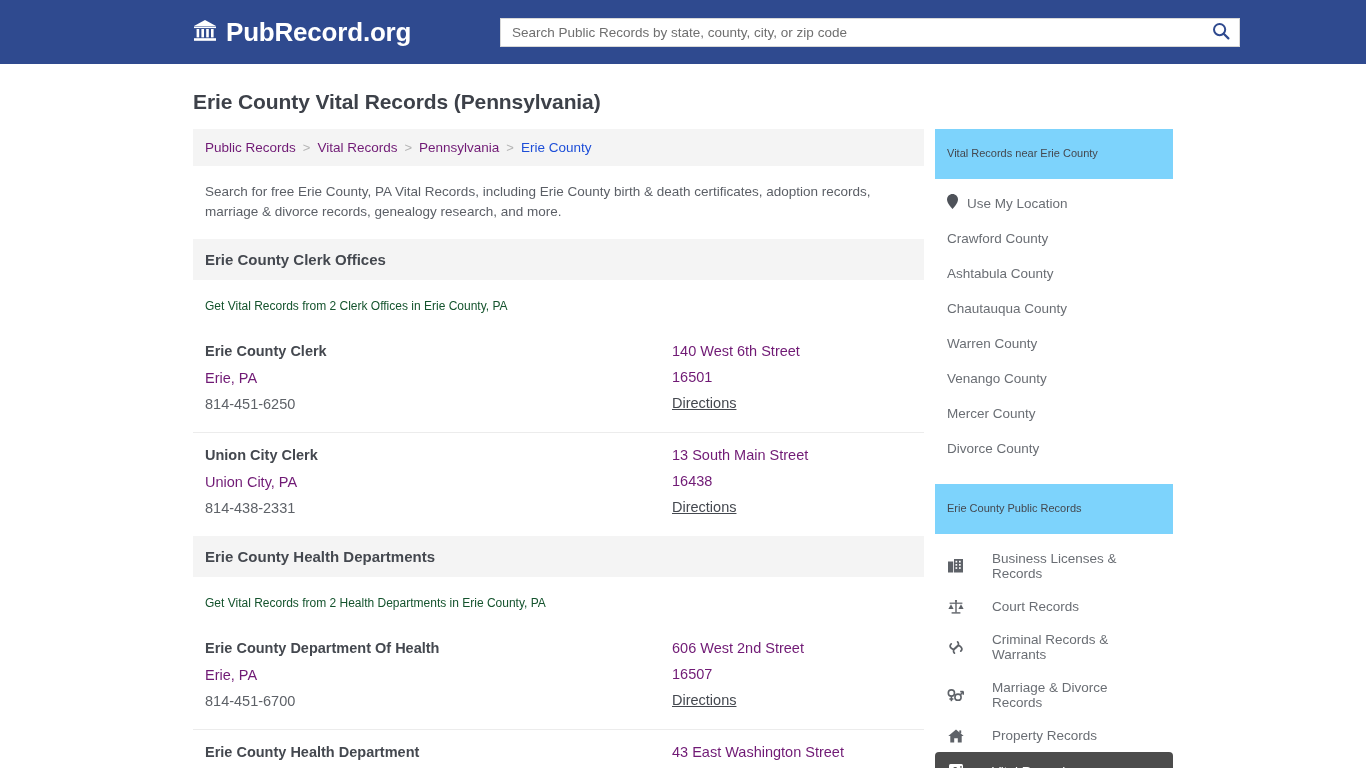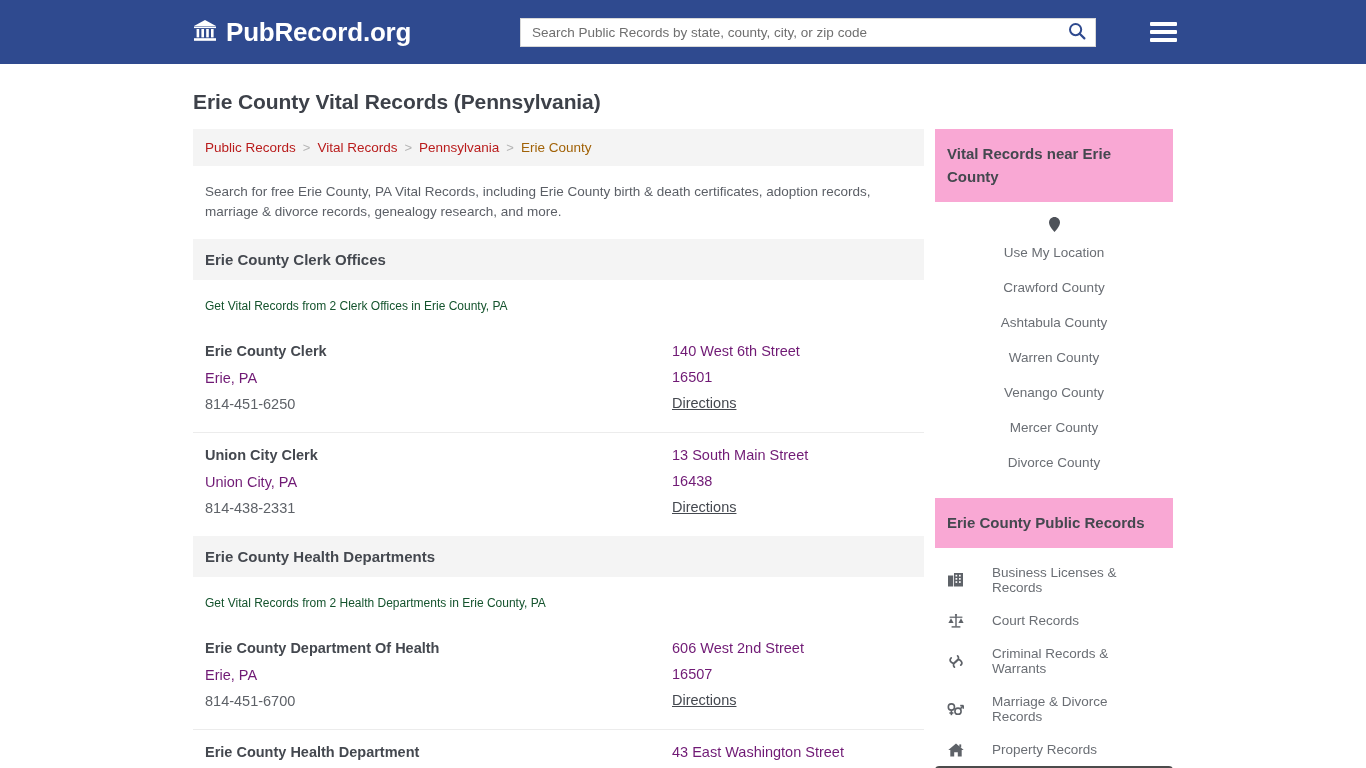--- a/index.html
+++ b/index.html
@@ -31,23 +31,23 @@
   .brand-icon { display: block; }
   .brand-text {
     color: #ffffff;
     font-size: 26px;
     font-weight: bold;
     letter-spacing: -0.2px;
     white-space: nowrap;
   }
   .search-wrap {
     position: absolute;
-    left: 520px;
+    left: 500px;
     top: 18px;
-    width: 576px;
+    width: 740px;
     height: 29px;
     background: #ffffff;
     border: 1px solid #d8d8d8;
     display: flex;
     align-items: center;
   }
   .search-input {
     flex: 1;
     height: 100%;
     border: none;
@@ -116,23 +116,23 @@
   .breadcrumb {
     background: #f4f4f4;
     padding: 11px 12px;
     font-size: 13.5px;
     color: #5b5f66;
     display: flex;
     flex-wrap: wrap;
     align-items: center;
     gap: 7px;
   }
-  .crumb { color: #b91c1c; text-decoration: none; cursor: pointer; }
+  .crumb { color: #701a75; text-decoration: none; cursor: pointer; }
   .crumb-sep { color: #b4b4b4; font-size: 13px; }
-  .crumb.current { color: #a16207; }
+  .crumb.current { color: #1d4ed8; }
 
   .page-desc {
     font-size: 13.5px;
     line-height: 19.5px;
     color: #5b5f66;
     padding: 16px 12px 18px 12px;
     max-width: 715px;
   }
 
   
@@ -177,38 +177,37 @@
     font-size: 14.5px;
     color: #44484f;
     line-height: 26px;
     text-decoration: underline;
     cursor: pointer;
     display: inline-block;
   }
 
   
   .side-box-header {
-    background: #f9a8d4;
+    background: #7dd3fc;
     padding: 13px 12px 14px 12px;
-    font-size: 15px;
-    font-weight: bold;
+    font-size: 11px;
+    font-weight: normal;
     color: #44484f;
     line-height: 23px;
   }
   .side-list { padding: 6px 0 0 0; }
   .side-link {
     display: flex;
     align-items: center;
     gap: 9px;
     padding: 9px 12px;
     font-size: 13.5px;
     color: #6a6e74;
     text-decoration: none;
     cursor: pointer;
-    flex-direction: column;
   }
   .side-link .lbl { line-height: 17px; }
   .records-list { padding: 8px 0 0 0; }
   .record-link {
     display: flex;
     align-items: center;
     gap: 28px;
     padding: 9px 12px;
     font-size: 13.5px;
     color: #6a6e74;
@@ -365,20 +364,23 @@
           </span>
           <span class="lbl">Use My Location</span>
         </a>
         <a class="side-link" href="#">
           <span class="lbl">Crawford County</span>
         </a>
         <a class="side-link" href="#">
           <span class="lbl">Ashtabula County</span>
         </a>
         <a class="side-link" href="#">
+          <span class="lbl">Chautauqua County</span>
+        </a>
+        <a class="side-link" href="#">
           <span class="lbl">Warren County</span>
         </a>
         <a class="side-link" href="#">
           <span class="lbl">Venango County</span>
         </a>
         <a class="side-link" href="#">
           <span class="lbl">Mercer County</span>
         </a>
         <a class="side-link" href="#">
           <span class="lbl">Divorce County</span>

